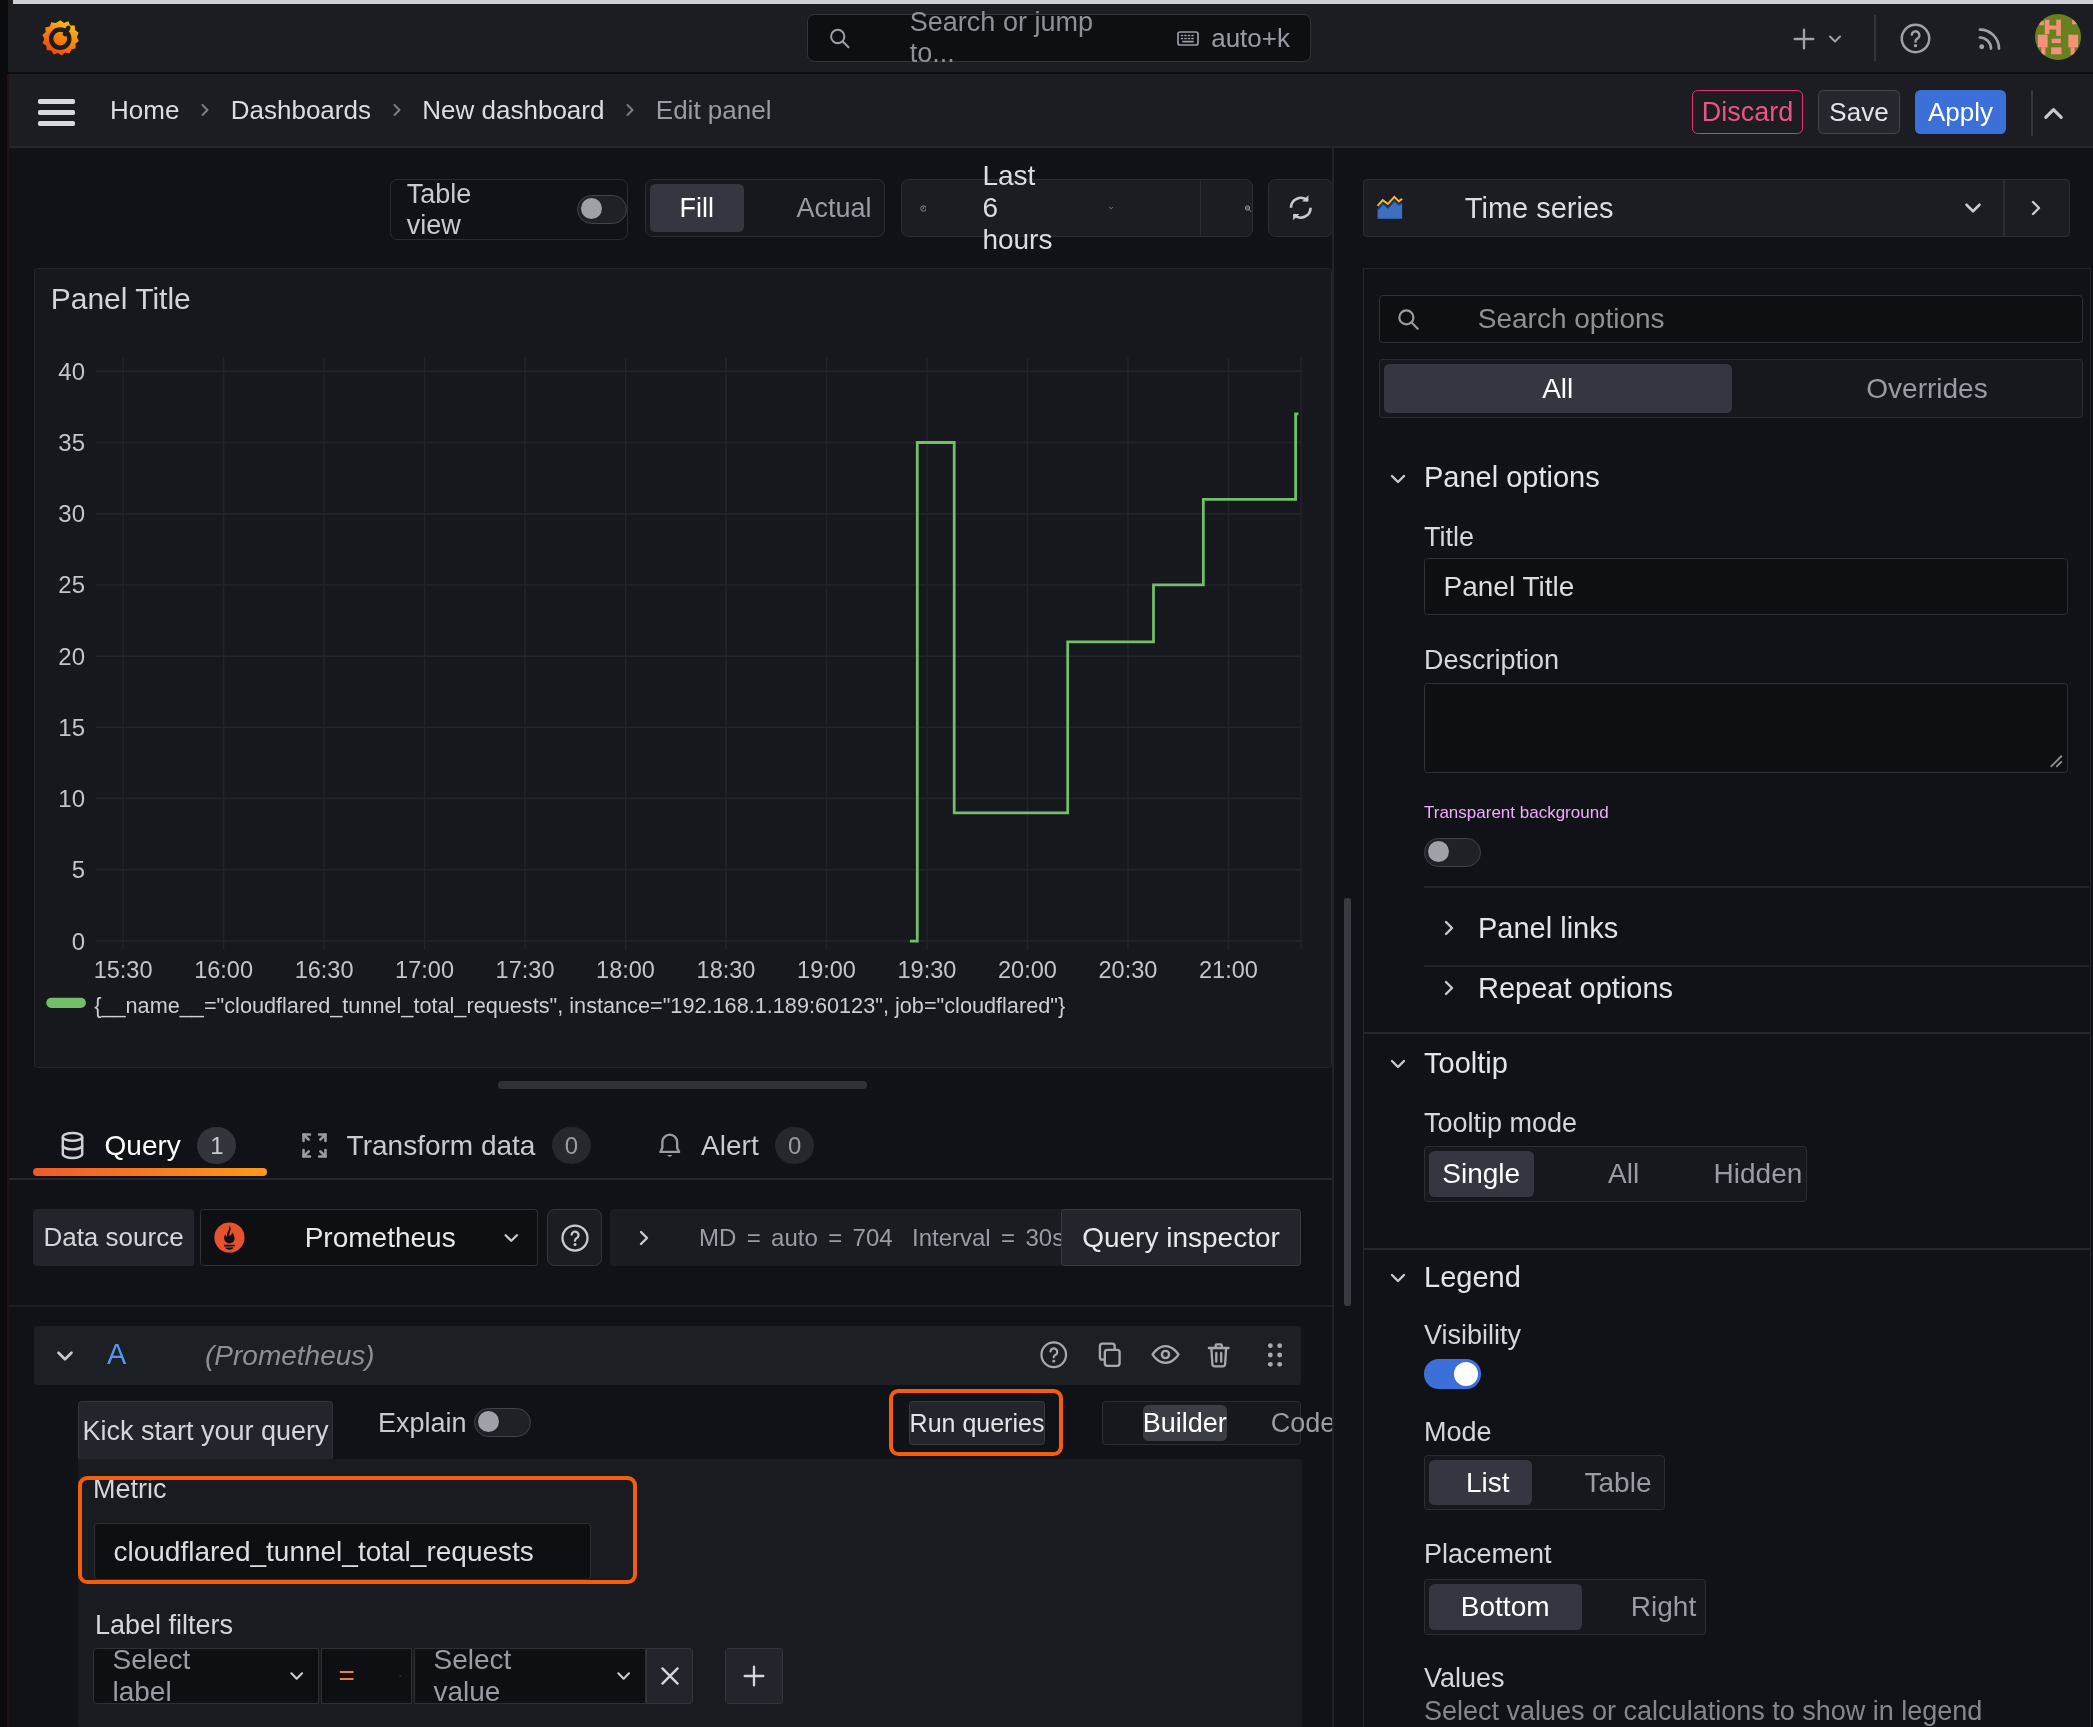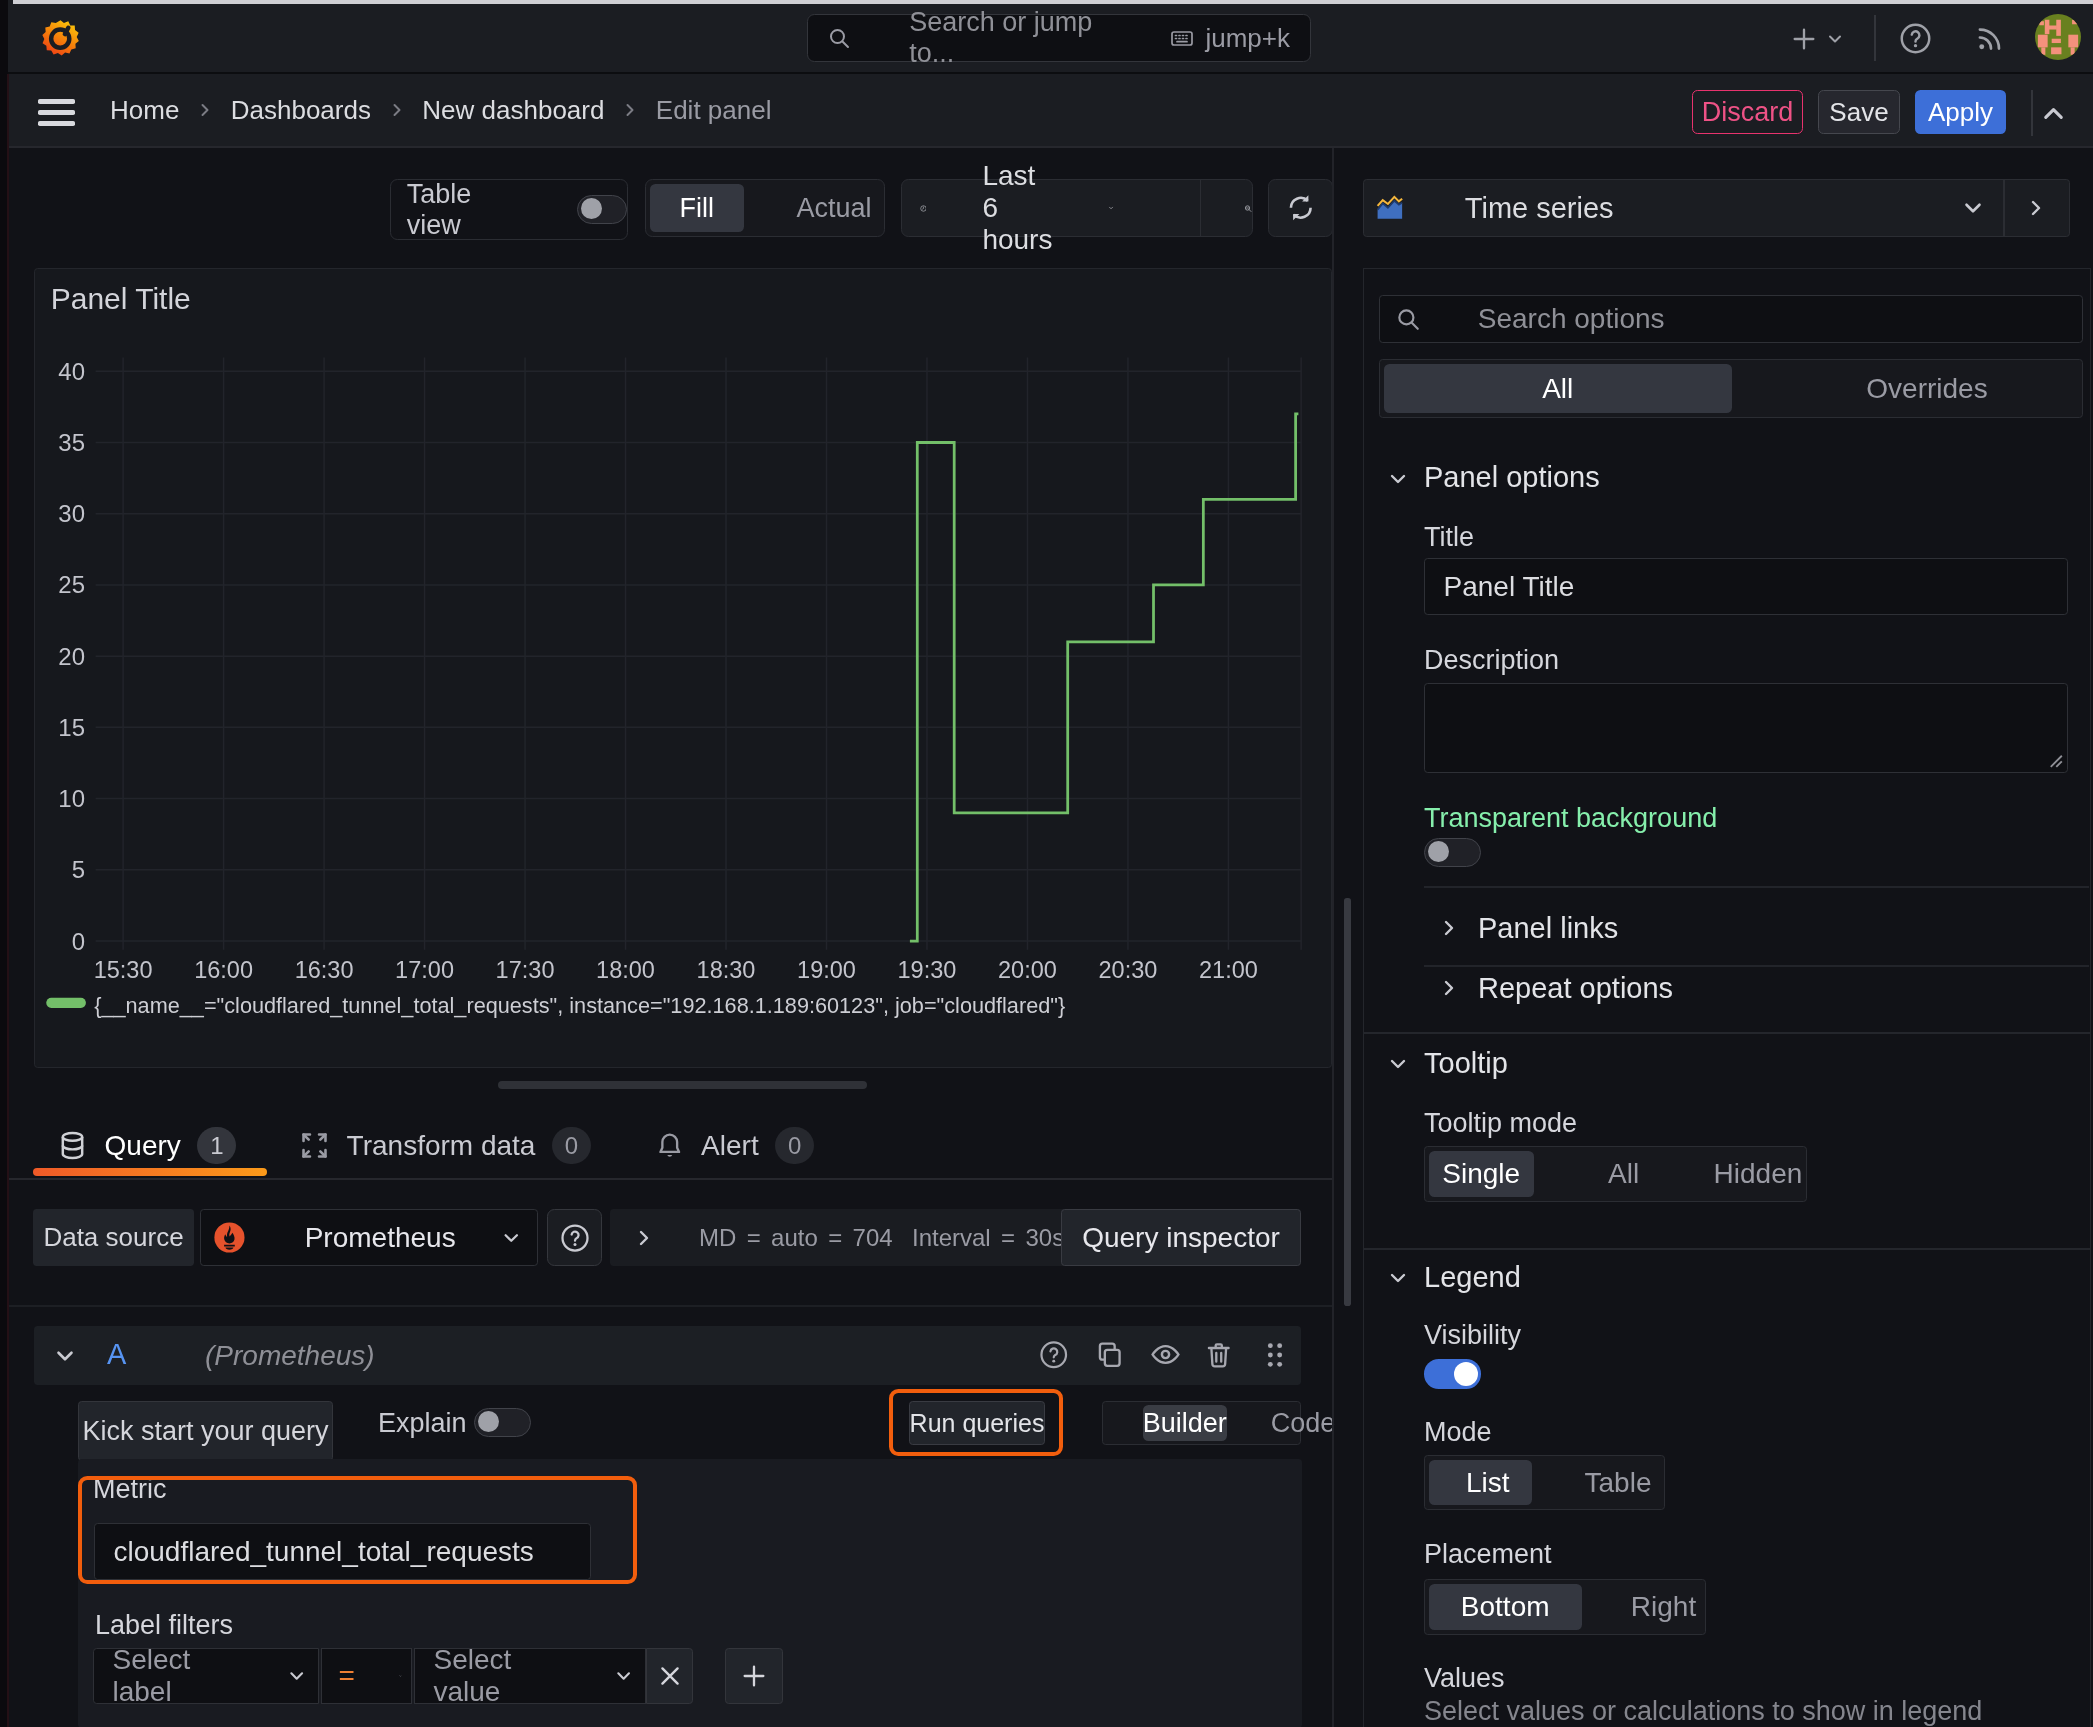--- a/index.html
+++ b/index.html
@@ -55,21 +55,21 @@
 <div class="abs bord flex" style="left:807px;top:14px;width:504px;height:48px;background:#0e0f13;border-color:#33353b;">
   <svg class="ic" width="26" height="26" style="margin-left:18.5px;color:#9a9ba4" viewBox="0 0 28 28">
       <use href="#mag"></use>
     </svg>
   <div style="margin-left:14.8px;font-size:27px;color:#8f9097;">Search or jump to...</div>
   <div class="flex" style="margin-left:auto;margin-right:20px;height:29.5px;gap:11px;">
     <svg width="24" height="24" viewBox="0 0 24 24" style="color:#9a9ba4">
         <rect x="2" y="6" width="20" height="13" rx="2" fill="none" stroke="currentColor" stroke-width="1.7"></rect>
         <path d="M5.5 9.5h1M9 9.5h1M12.5 9.5h1M16 9.5h1M5.5 12.5h1M9 12.5h1M12.5 12.5h1M16 12.5h1M7 15.7h10" stroke="currentColor" stroke-width="1.7" stroke-linecap="round"></path>
       </svg>
-    <span style="font-size:26px;color:#9a9ba4;">jump+k</span>
+    <span style="font-size:26px;color:#9a9ba4;">auto+k</span>
   </div>
 </div>
 
 <svg class="abs" width="28" height="28" viewBox="0 0 24 24" style="left:1790px;top:25px;color:#9fa1a8">
     <path d="M12 4v16M4 12h16" stroke="currentColor" stroke-width="2" stroke-linecap="round"></path>
   </svg>
 <svg class="abs ic" width="20" height="20" style="left:1825px;top:29px;color:#9fa1a8" viewBox="0 0 22 22">
     <use href="#chevd"></use>
   </svg>
 <div class="abs" style="left:1874px;top:14.8px;width:1.8px;height:46px;background:#33353b;"></div>
@@ -403,21 +403,21 @@
 <div class="abs" style="left:1424px;top:522px;font-size:27px;color:#d5d6dc;">Title</div>
 <div class="abs flex" style="left:1424px;top:558px;width:644px;height:57px;background:#0e0f13;border:1.8px solid #2e3036;border-radius:3.7px;">
   <span style="margin-left:18.5px;font-size:28px;color:#dcdde1;">Panel Title</span>
 </div>
 <div class="abs" style="left:1424px;top:645px;font-size:27px;color:#d5d6dc;">Description</div>
 <div class="abs" style="left:1424px;top:683px;width:644px;height:90px;background:#0e0f13;border:1.8px solid #2e3036;border-radius:3.7px;">
   <svg width="16.6" height="16.6" viewBox="0 0 18 18" style="position:absolute;right:2.8px;bottom:2.8px;color:#8f9097">
       <path d="M15 3L3 15M15 9l-6 6" stroke="currentColor" stroke-width="2"></path>
     </svg>
 </div>
-<div class="abs" style="left:1424px;top:803px;font-size:27px;color:#86efac;">Transparent background</div>
+<div class="abs" style="left:1424px;top:803px;font-size:17px;color:#f0abfc;">Transparent background</div>
 <div class="abs" style="left:1424px;top:838px;width:57px;height:29px;background:#202127;border:1.8px solid #41434a;border-radius:14.8px;">
   <div style="position:absolute;left:2.8px;top:1.8px;width:21px;height:21px;border-radius:50%;background:#9fa1a8;"></div>
 </div>
 <div class="abs" style="left:1424px;top:886px;width:665px;height:1.8px;background:#22242a;"></div>
 <svg class="abs ic" width="24" height="24" style="left:1437px;top:916px;color:#c9cad1" viewBox="0 0 26 26">
     <use href="#chevr"></use>
   </svg>
 <div class="abs" style="left:1478px;top:912px;font-size:29px;font-weight:500;color:#e3e4e8;">Panel links</div>
 <div class="abs" style="left:1424px;top:965px;width:665px;height:1.8px;background:#22242a;"></div>
 <svg class="abs ic" width="24" height="24" style="left:1437px;top:976px;color:#c9cad1" viewBox="0 0 26 26">

